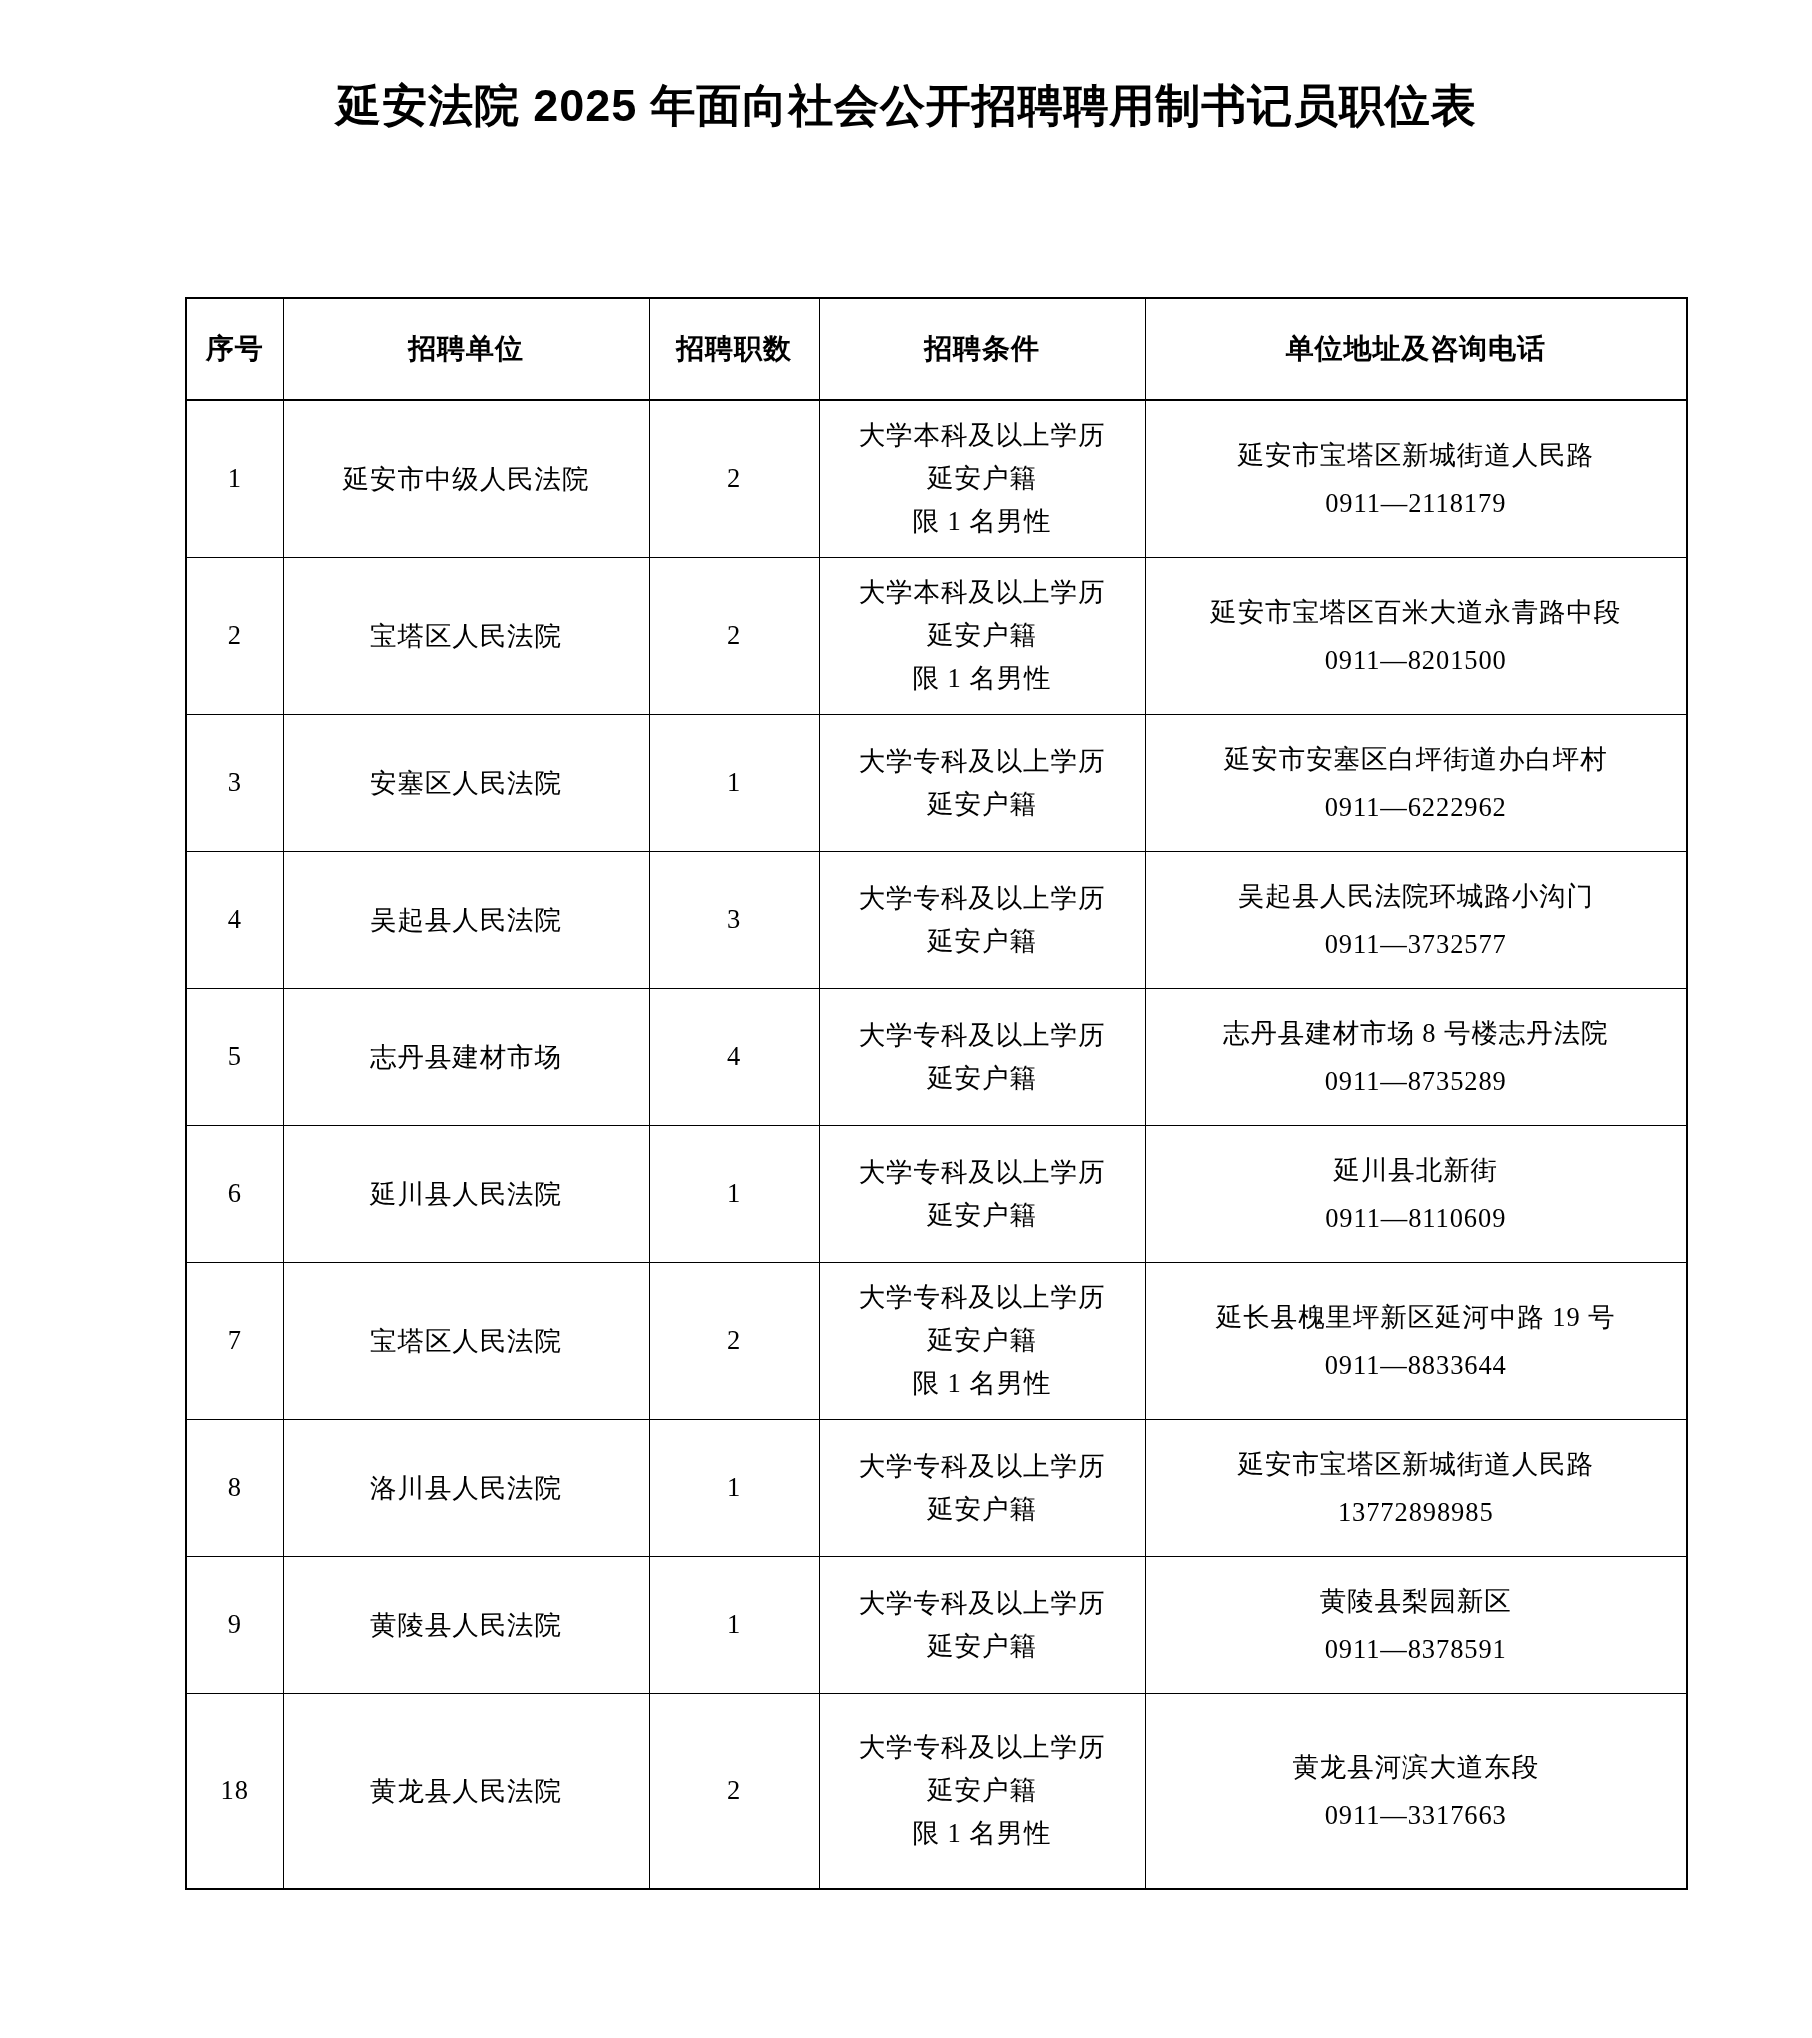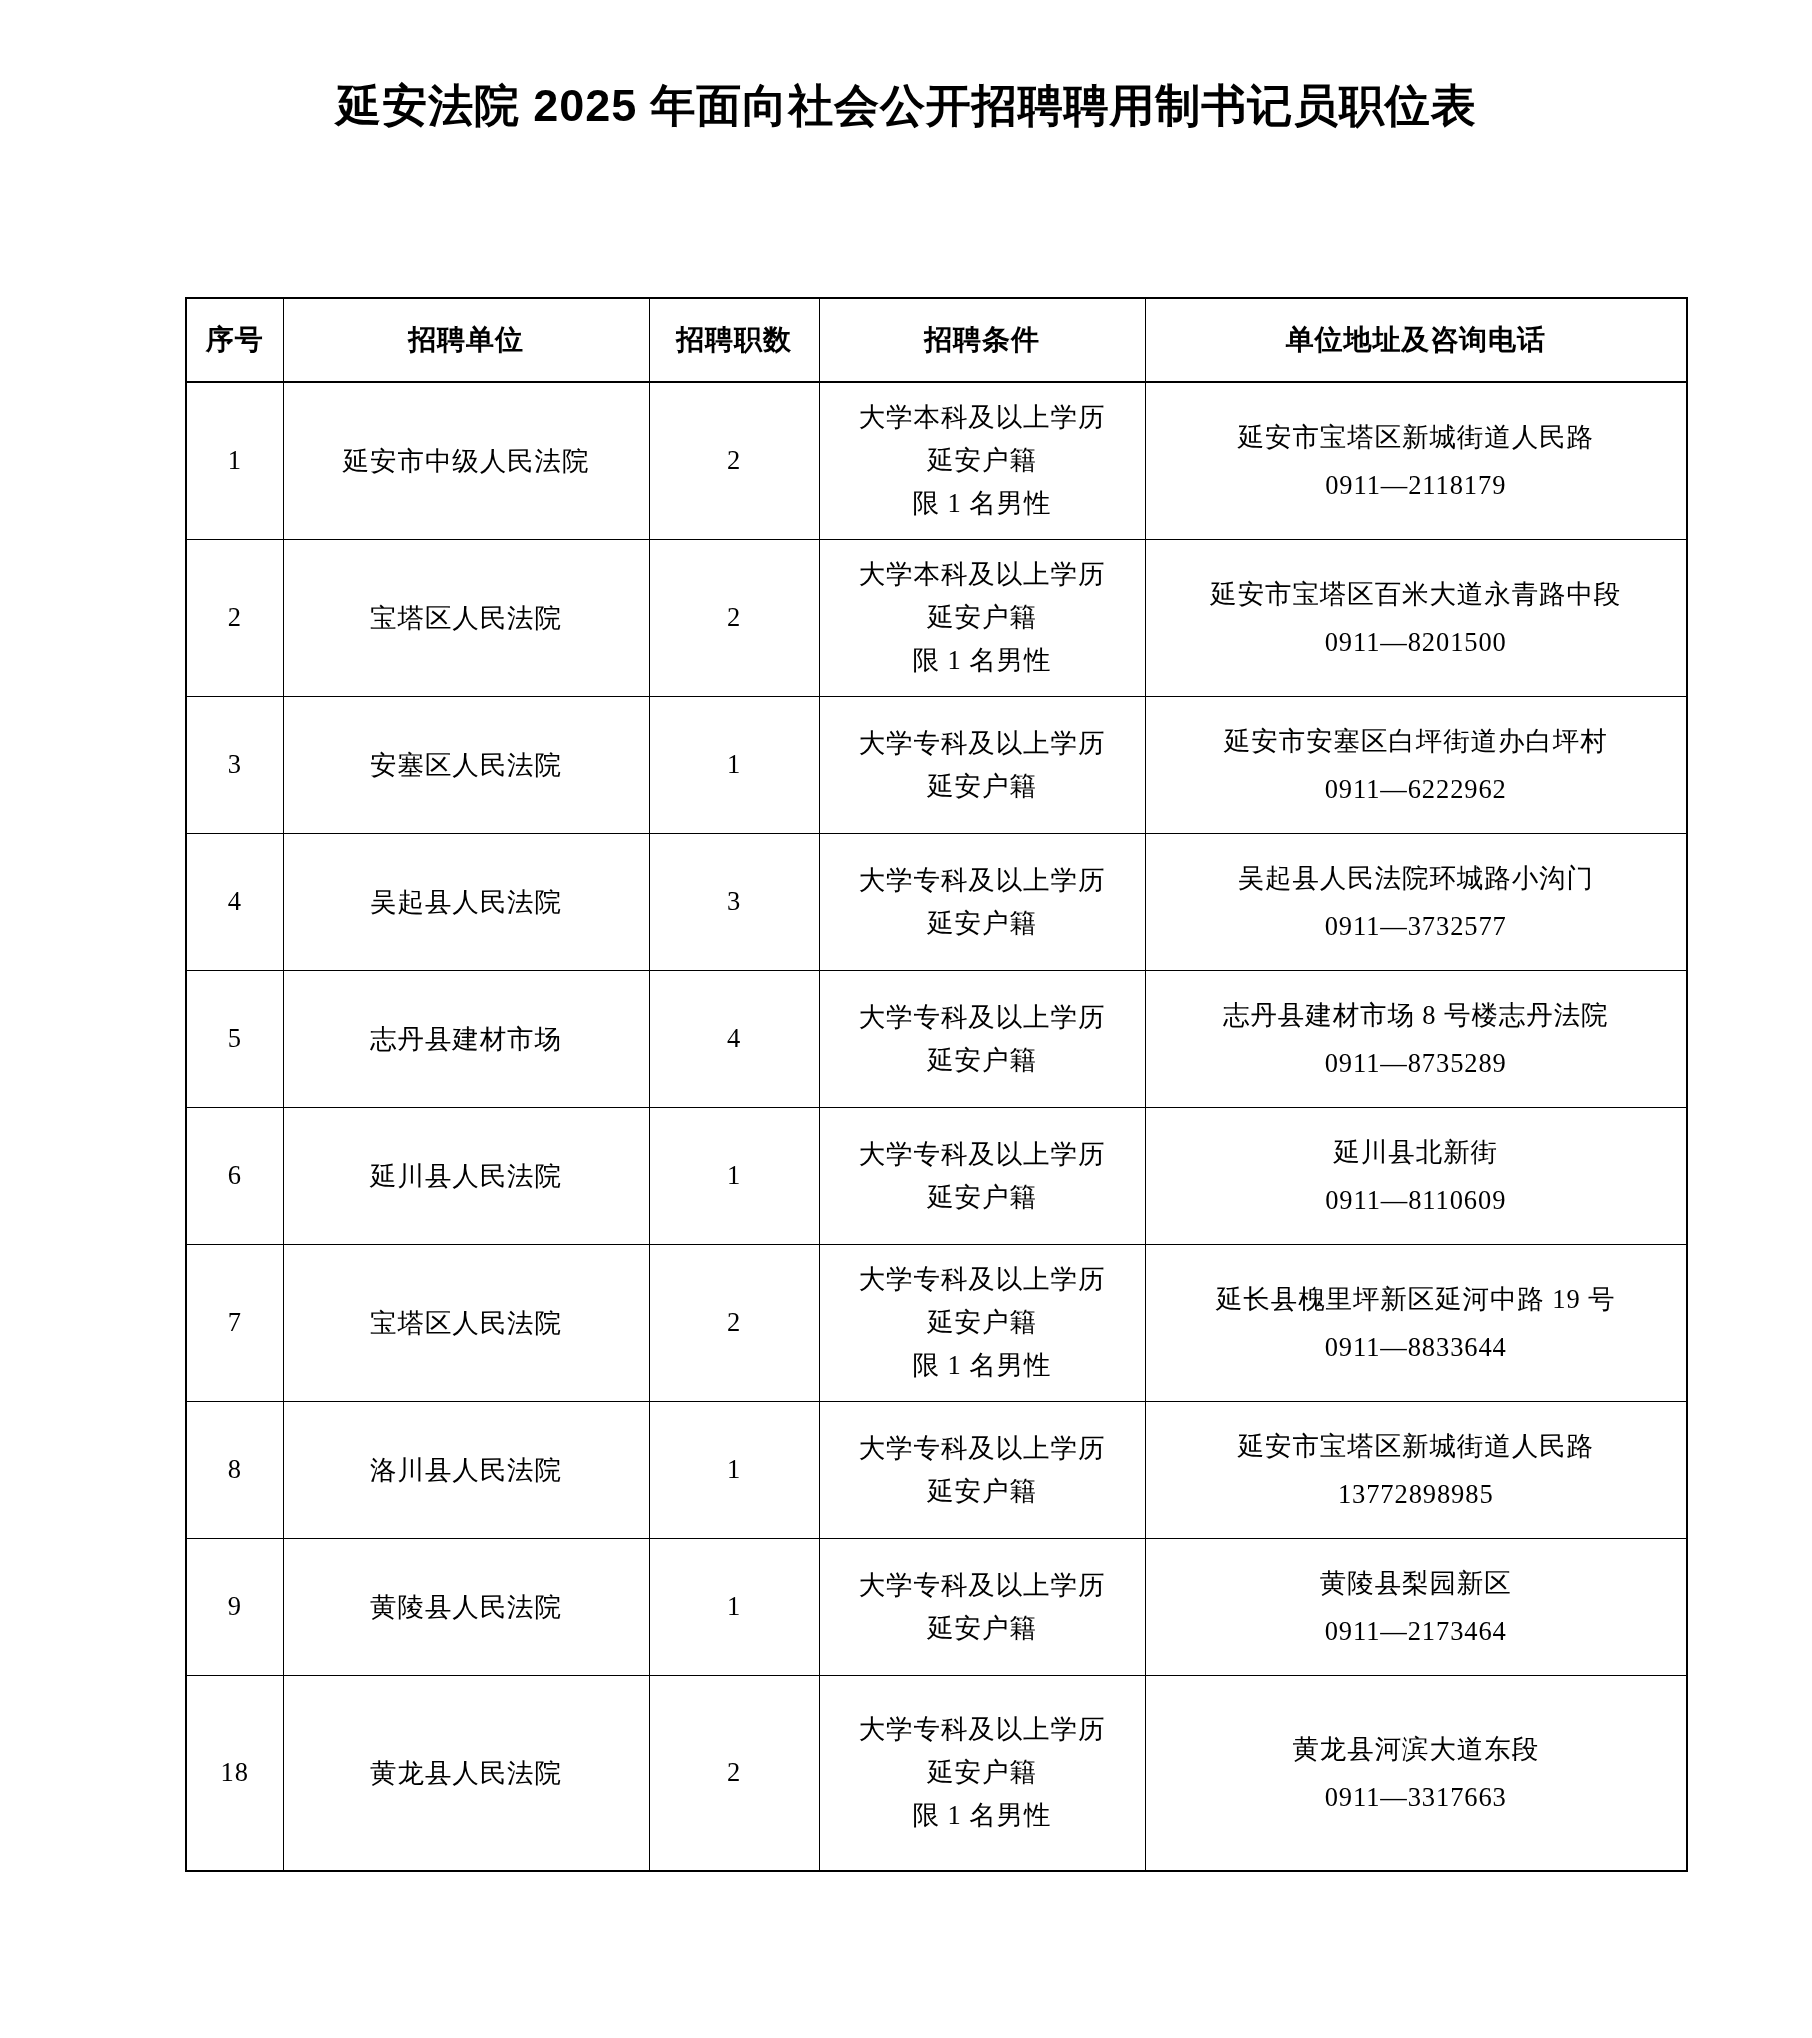--- a/index.html
+++ b/index.html
@@ -33,21 +33,21 @@
   }
   .position-table th,
   .position-table td {
     border: 1.8px solid #000000;
     text-align: center;
     vertical-align: middle;
     padding: 0;
     overflow: hidden;
   }
   .position-table thead tr {
-    height: 84px;
+    height: 102px;
     margin-top: 11px;
   }
   .position-table thead th {
     border-bottom: 2.7px solid #000000;
     font-family: "Liberation Sans", "DejaVu Sans", sans-serif;
     font-weight: bold;
     font-size: 28px;
     letter-spacing: 0.9px;
   }
   .position-table tbody tr {
@@ -203,21 +203,21 @@
       <tr>
     <td class="cell-no">9</td>
     <td class="cell-unit">黄陵县人民法院</td>
     <td class="cell-count">1</td>
     <td class="cell-conditions">
           <div class="line">大学专科及以上学历</div>
           <div class="line">延安户籍</div>
         </td>
     <td class="cell-address">
           <div class="line">黄陵县梨园新区</div>
-          <div class="line">0911—2173464</div>
+          <div class="line">0911—8378591</div>
         </td>
   </tr>
       <tr class="cond3">
     <td class="cell-no">18</td>
     <td class="cell-unit">黄龙县人民法院</td>
     <td class="cell-count">2</td>
     <td class="cell-conditions">
           <div class="line">大学专科及以上学历</div>
           <div class="line">延安户籍</div>
           <div class="line">限 1 名男性</div>

